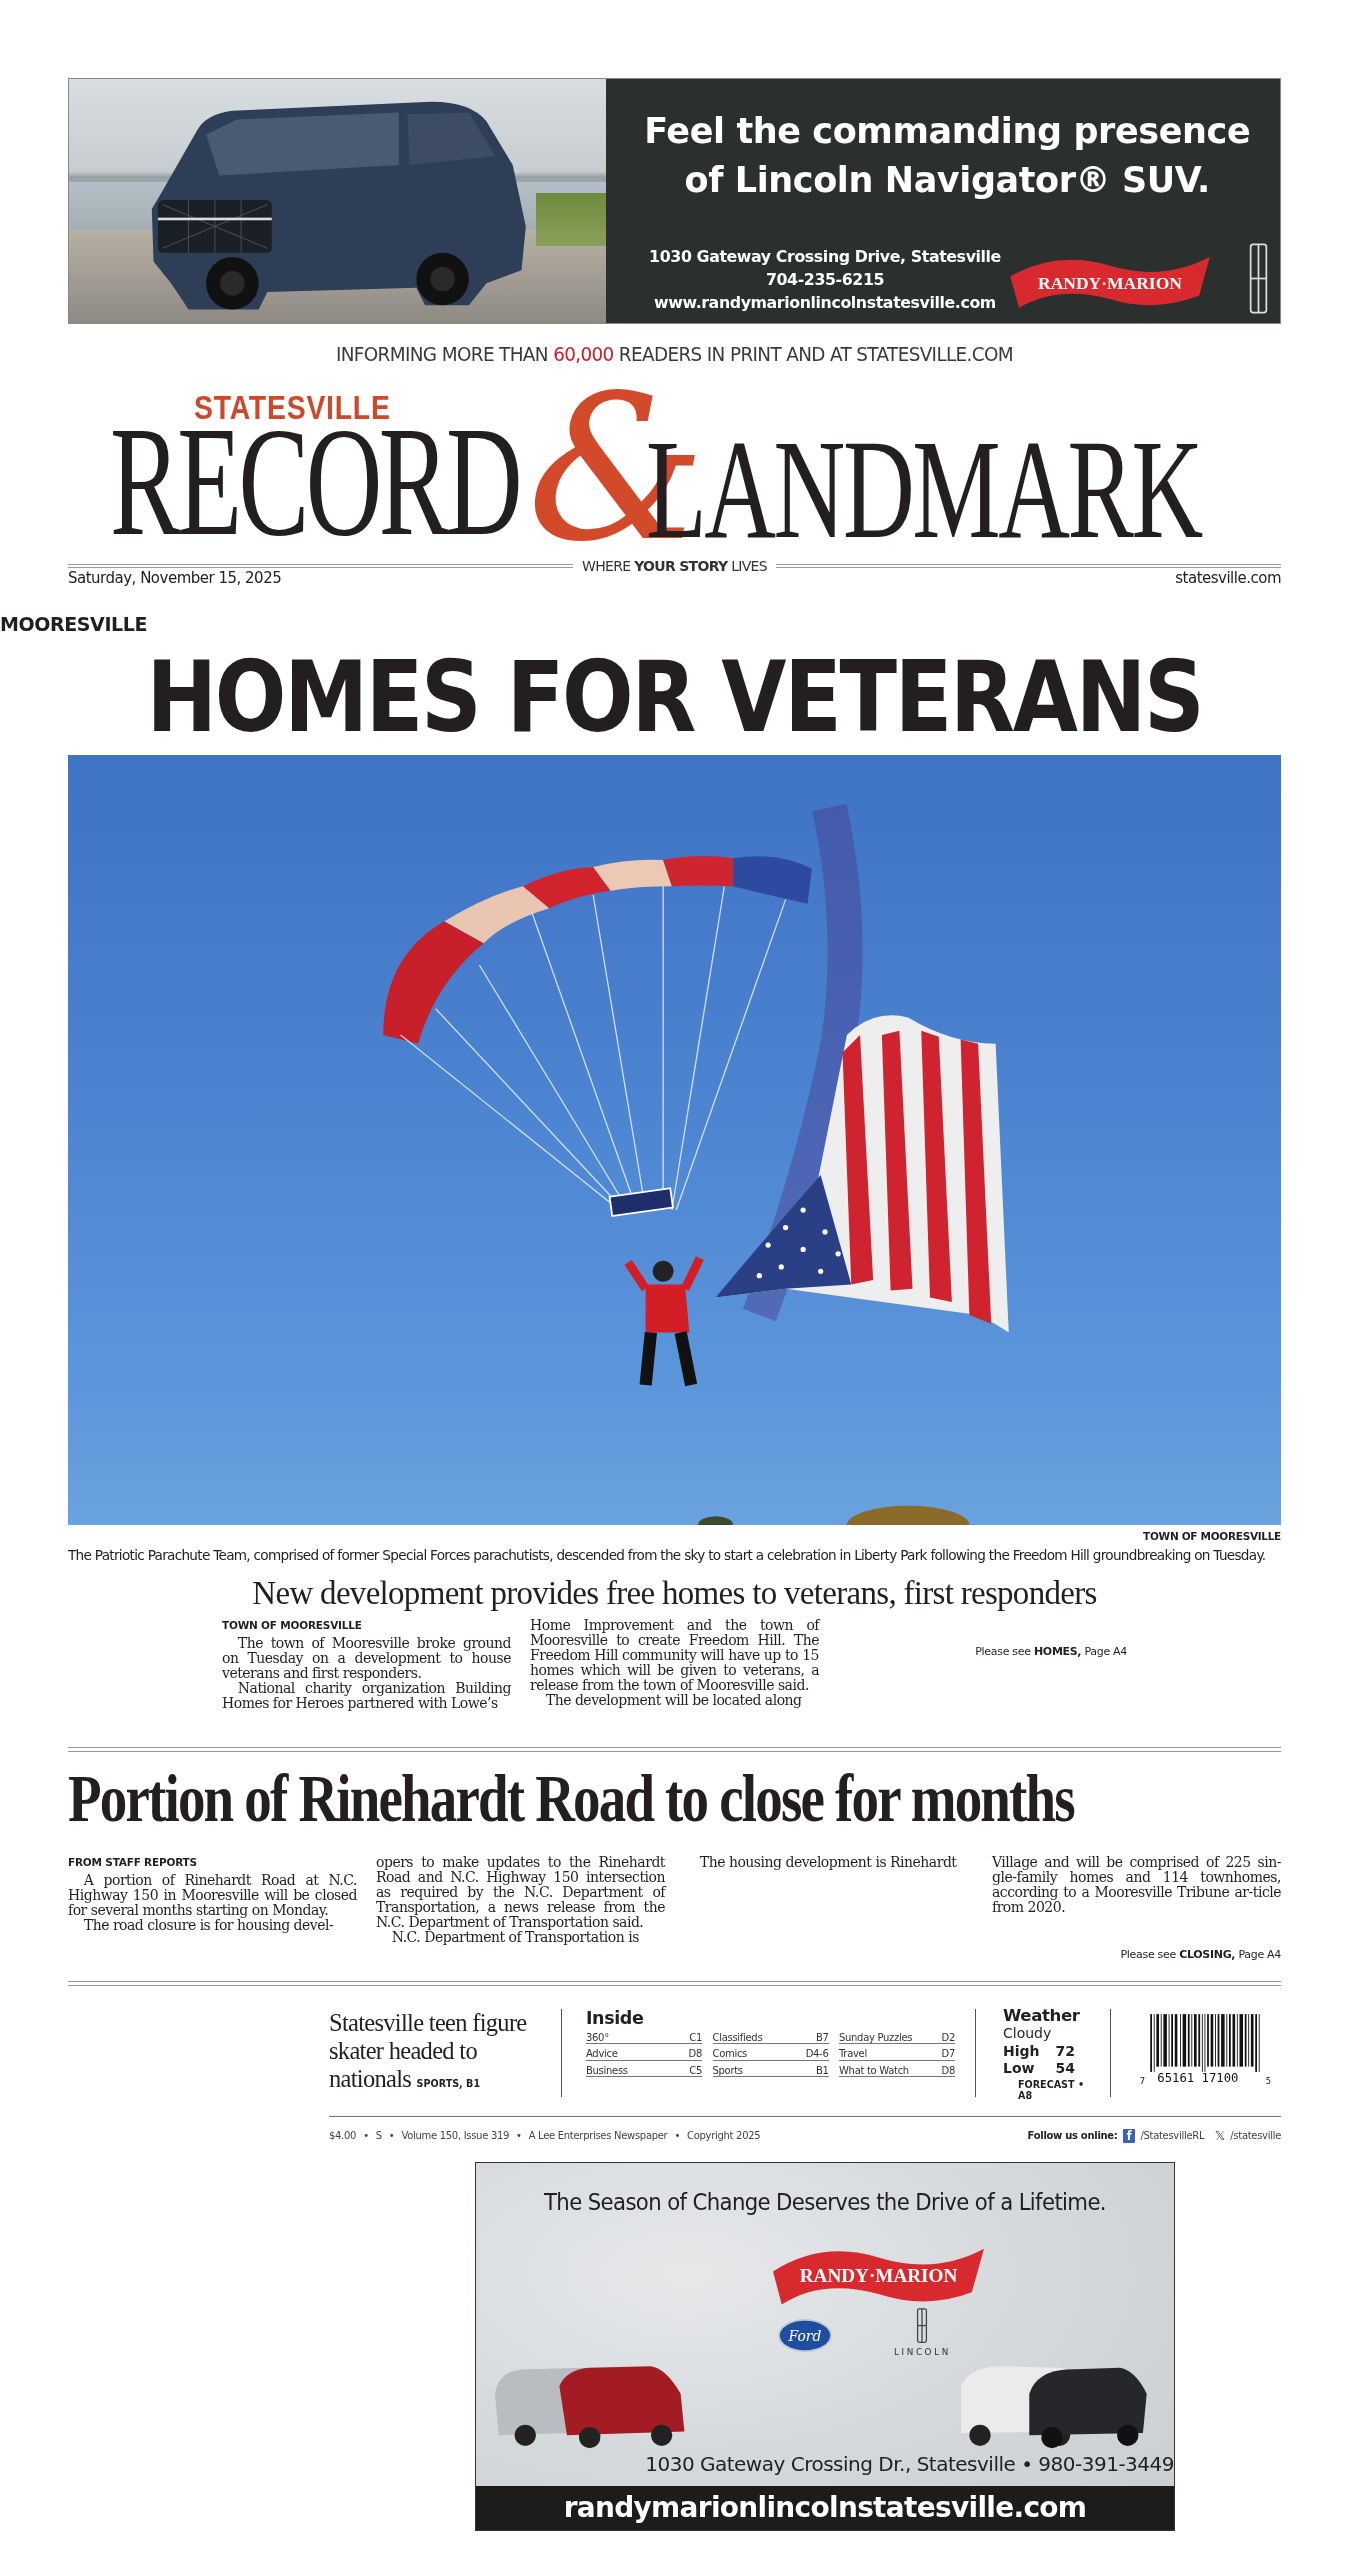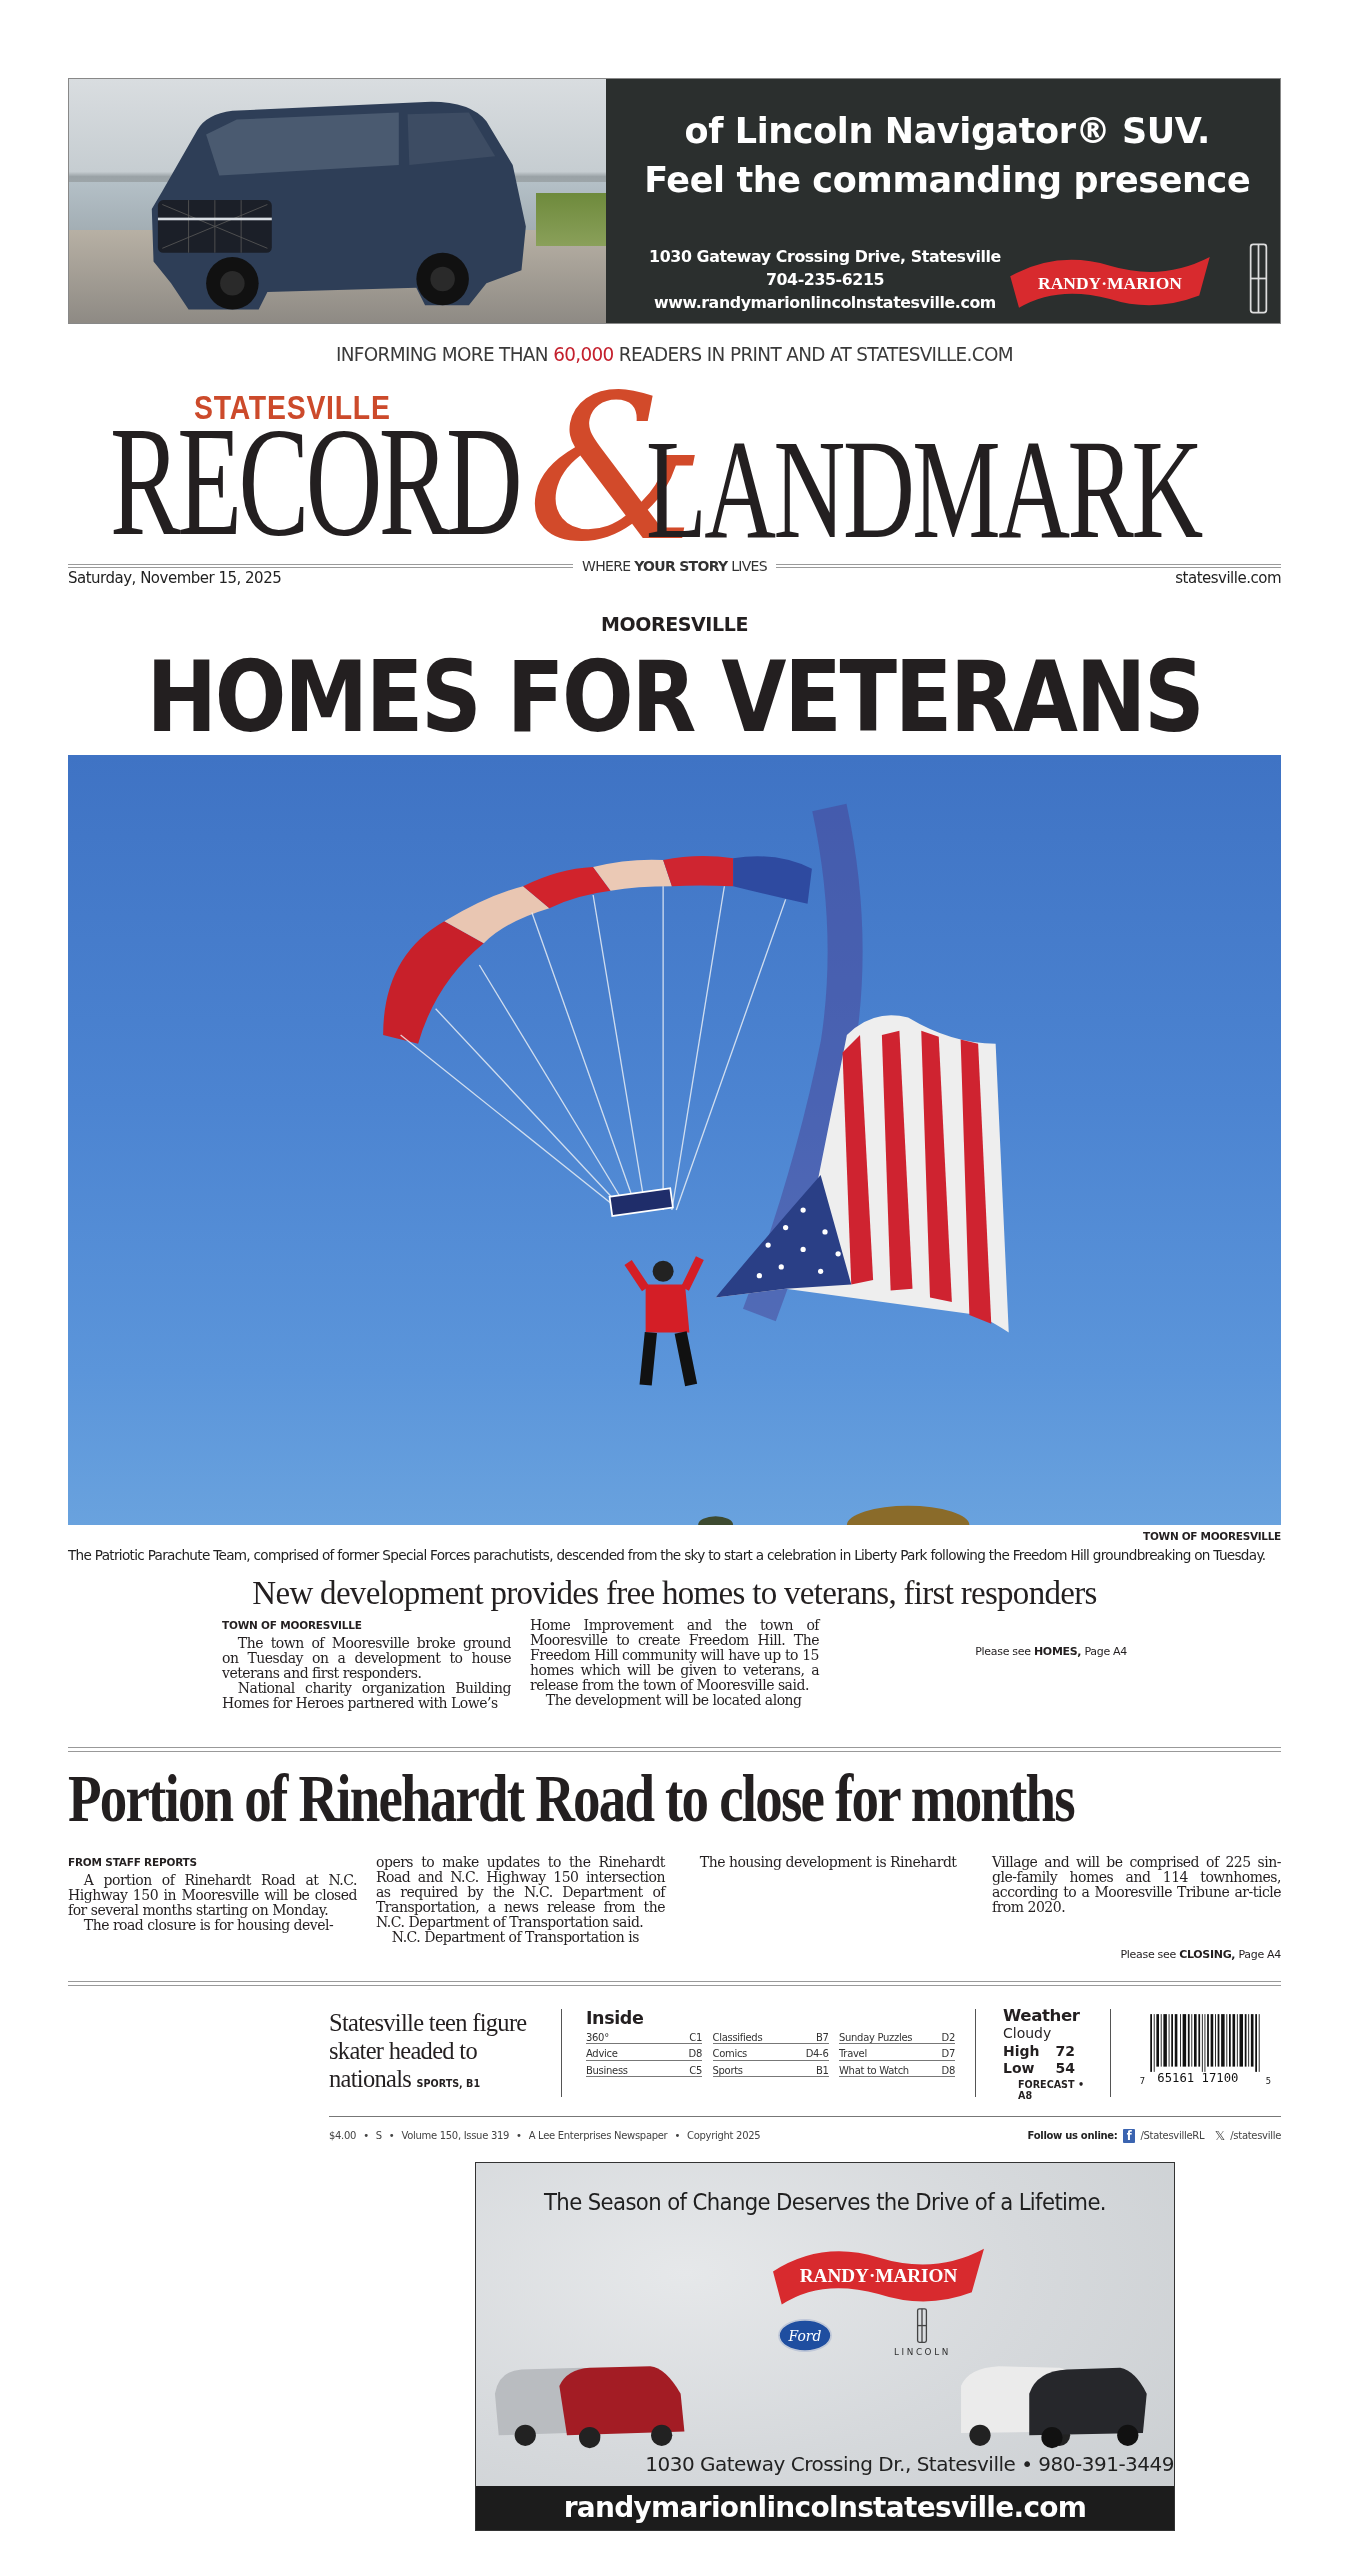--- a/index.html
+++ b/index.html
@@ -31,21 +31,21 @@
 
   
   #rule-line { left:68px; top:557px; width:1213px; height:17.5px; display:flex; align-items:center;text-align:right; }
   #rule-line .dbl { flex:1; height:0; border-top:1.8px solid #9a9a9a; border-bottom:1.8px solid #9a9a9a; padding-top:1.8px; }
   #rule-line .motto { padding:0 8.8px; font-family:"DejaVu Sans", sans-serif; font-size:14px; letter-spacing:-0.7px; color:#333; }
   #rule-line .motto b { font-weight:bold; }
   #dateline { left:68px; top:569px; font-family:"DejaVu Sans", sans-serif; font-size:15px; letter-spacing:-0.5px; color:#222; }
   #siteline { right:68px; top:569px; font-family:"DejaVu Sans", sans-serif; font-size:15px; letter-spacing:-0.5px; color:#222; }
 
   
-  #kicker { left:0; width:1349px; top:613px; text-align:center; font-family:"DejaVu Sans", sans-serif; font-weight:bold; font-size:19px; letter-spacing:-0.4px; }
+  #kicker { left:0; width:1349px; top:613px; text-align:left; font-family:"DejaVu Sans", sans-serif; font-weight:bold; font-size:19px; letter-spacing:-0.4px; }
   #lead-hed { left:0; width:1349px; top:648px; text-align:center; font-family:"DejaVu Sans", sans-serif; font-weight:bold; font-size:98px; line-height:98px; letter-spacing:-2.6px; transform:scaleX(0.86); transform-origin:center; }
 
   #photo { left:68px; top:755px; width:1213px; height:770px; background:linear-gradient(180deg,#3f73c4 0%,#4c84d1 45%,#5b95da 80%,#69a2de 100%); overflow:hidden; }
   #photo svg { position:absolute; left:0; top:0; }
   #photo-credit { right:68px; top:1530px; font-family:"DejaVu Sans", sans-serif; font-weight:bold; font-size:10.5px; letter-spacing:-0.3px; }
   #photo-caption { left:68px; top:1547px; width:1225px; font-family:"DejaVu Sans", sans-serif; font-size:13.6px; letter-spacing:-0.7px; color:#222; white-space:nowrap; }
 
   #story1-hed { left:0; width:1349px; top:1575px; text-align:center; font-family:"Liberation Serif", serif; font-size:33px; letter-spacing:-0.7px; }
   .body-col { position:absolute; font-family:"DejaVu Serif", serif; font-size:14px; line-height:15px; color:#231f20; text-align:justify; letter-spacing:-0.5px; }
   .body-col p { margin:0; text-indent:15.8px; }
@@ -106,22 +106,22 @@
       </g>
       <rect x="25" y="140" width="130" height="3" fill="#d8dde3"></rect>
       <circle cx="110" cy="215" r="30" fill="#111"></circle>
       <circle cx="350" cy="210" r="30" fill="#111"></circle>
       <circle cx="110" cy="215" r="14" fill="#2a2a2a"></circle>
       <circle cx="350" cy="210" r="14" fill="#2a2a2a"></circle>
     </svg>
   </div>
   <div class="text-pane">
     <div class="headline">
+      <div>Feel the commanding presence</div>
       <div>of Lincoln Navigator® SUV.</div>
-      <div>Feel the commanding presence</div>
     </div>
     <div class="addr">
       <div>1030 Gateway Crossing Drive, Statesville</div>
       <div>704-235-6215</div>
       <div>www.randymarionlincolnstatesville.com</div>
     </div>
     <svg class="banner" viewBox="0 0 240 72">
       <path d="M6 30 Q60 0 120 18 Q180 36 234 8 L222 52 Q170 72 120 56 Q60 40 16 66 Z" fill="#d82a2e"></path>
       <text x="120" y="44" text-anchor="middle" font-family="Liberation Serif, serif" font-size="20" fill="#fff" font-weight="bold">RANDY·MARION</text>
     </svg>

